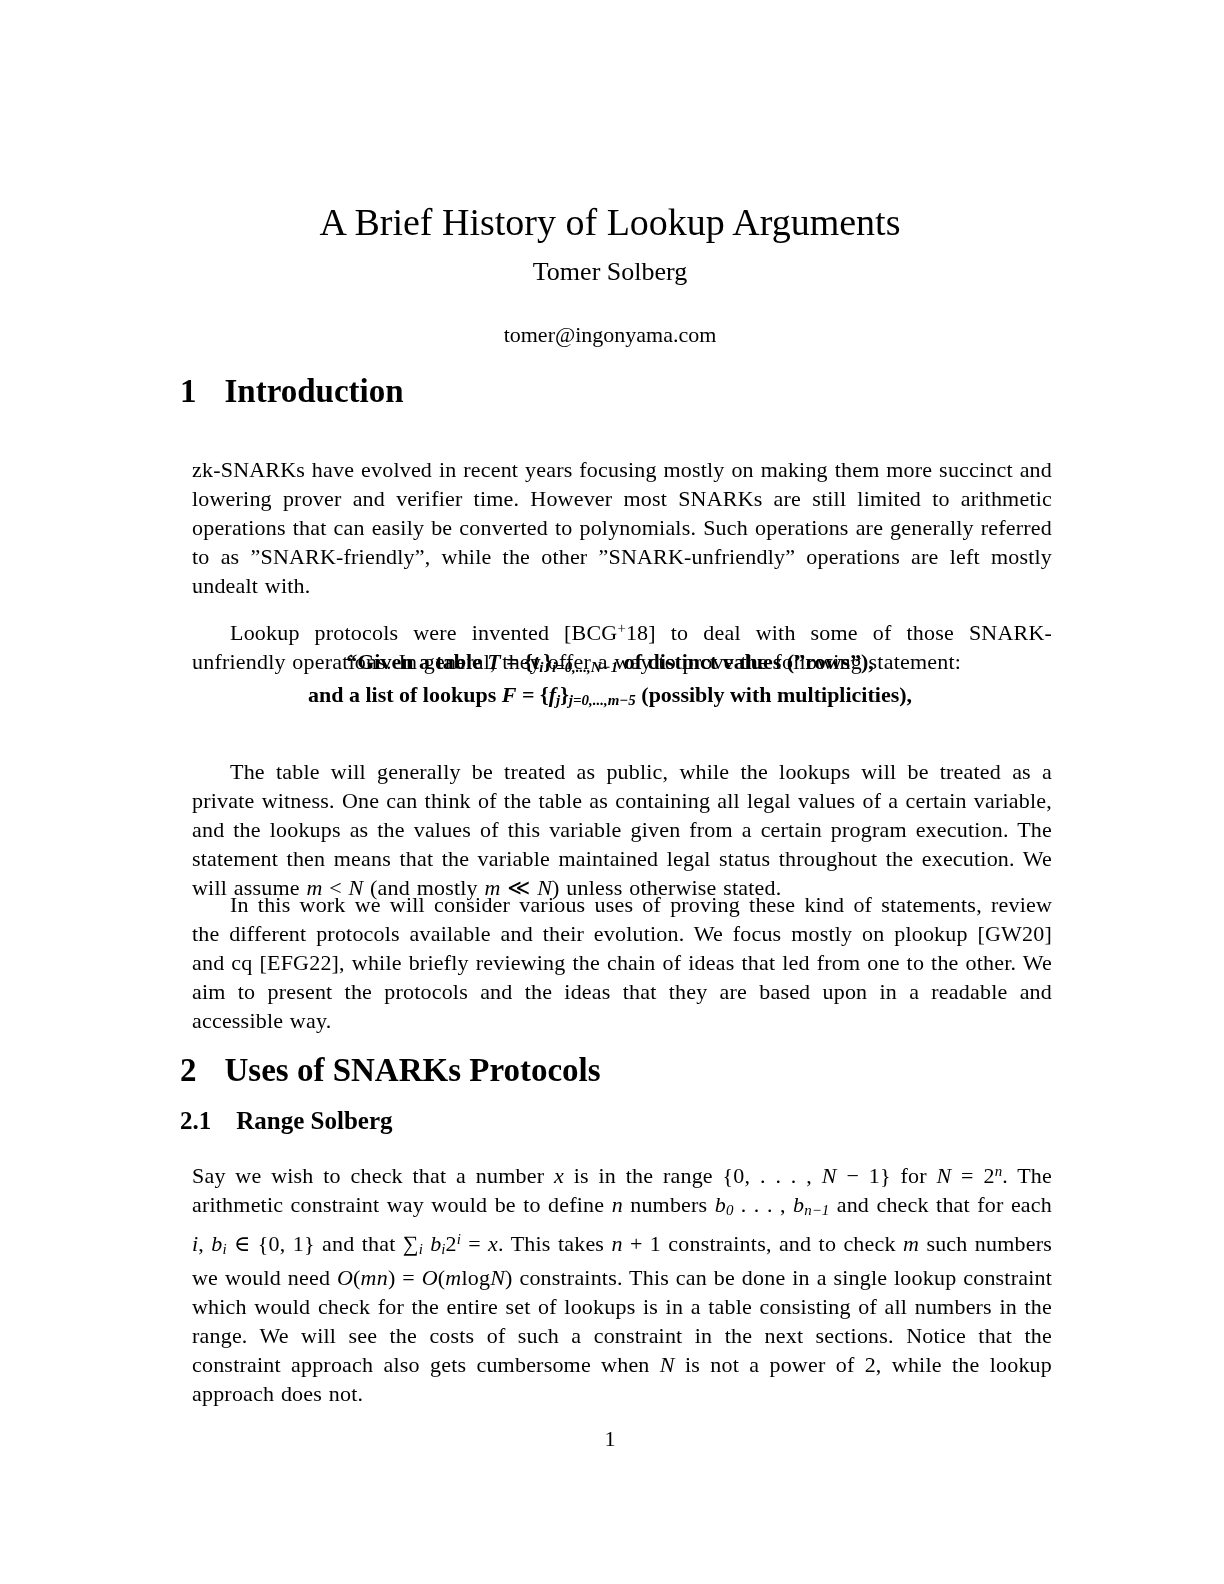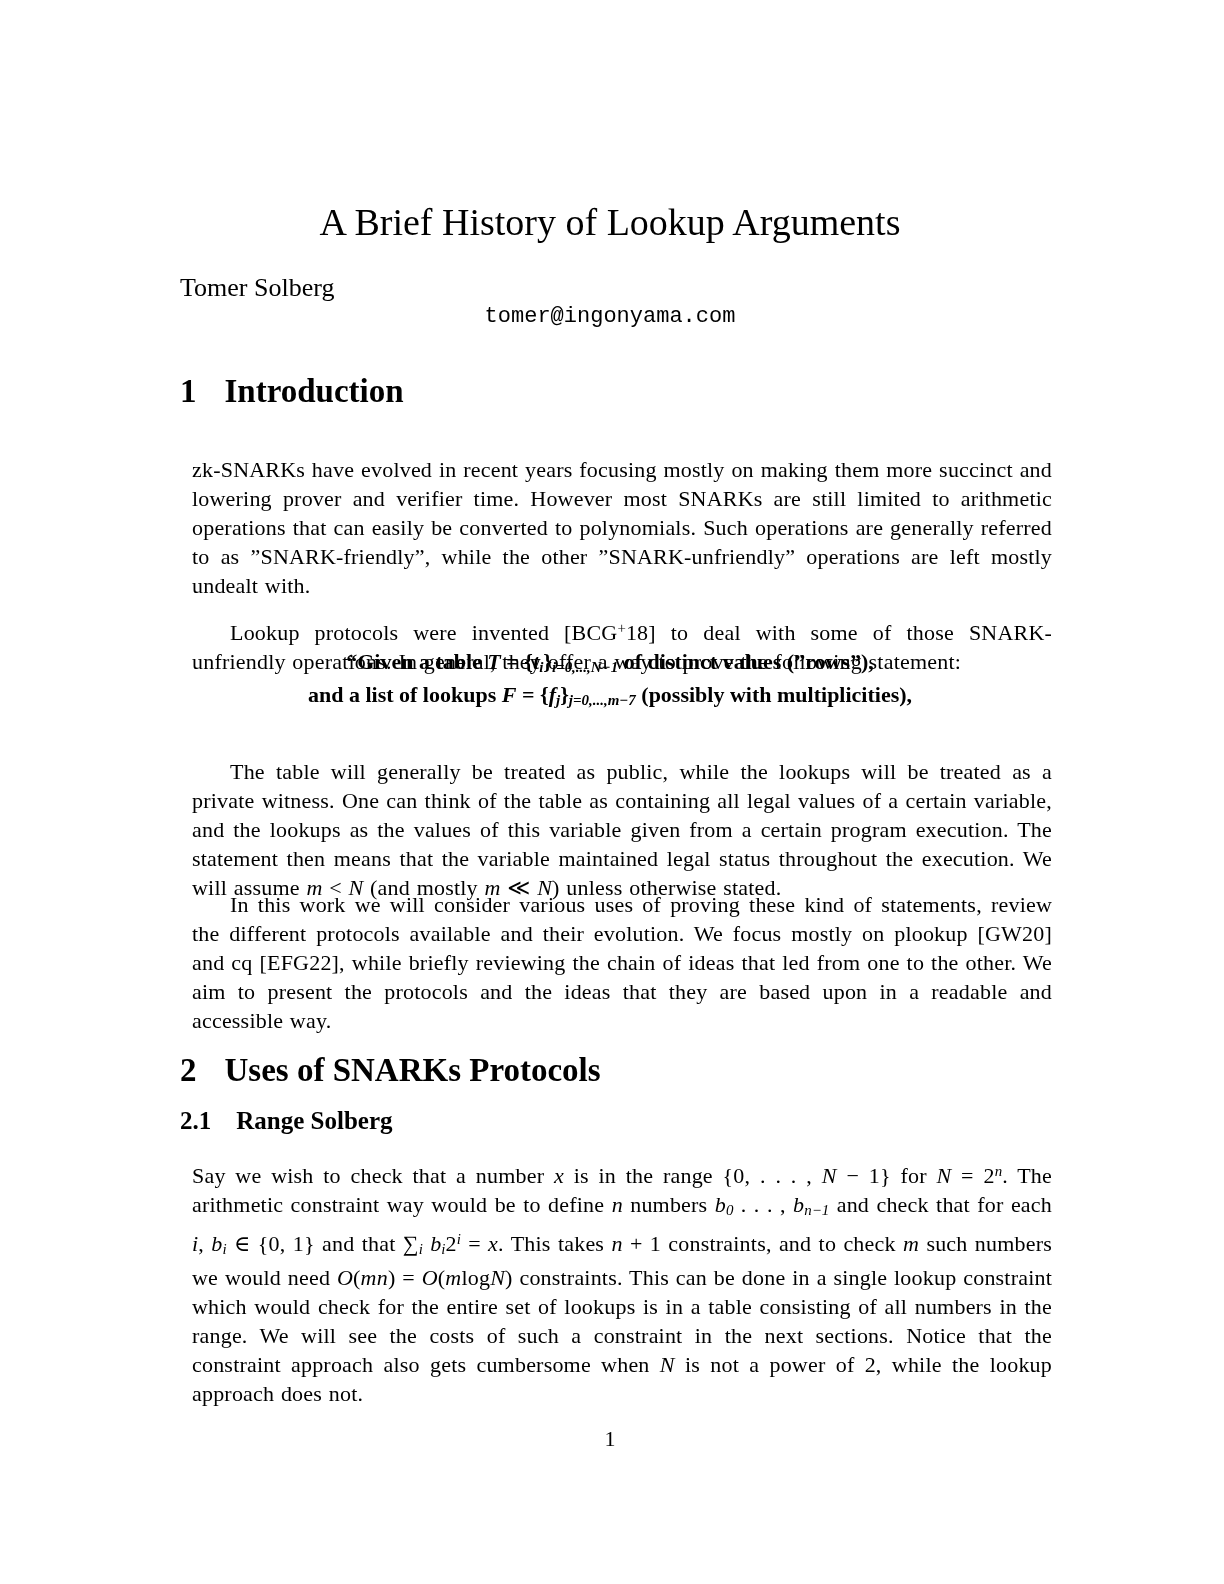--- a/index.html
+++ b/index.html
@@ -6,23 +6,23 @@
   .page{
     position:relative;
     width:1224px;height:1584px;
     background:#ffffff;
     color:#000000;
     font-family:"Liberation Serif","DejaVu Serif",serif;
     overflow:hidden;
   }
   .blk{position:absolute;left:180px;width:860px;}
   .title{top:199px;font-size:38px;line-height:46px;text-align:center;}
-  .author{top:272px;font-size:26px;line-height:32px;text-align:left;}
-  .email{top:303px;font-size:22px;line-height:28px;text-align:center;
-         font-family:Liberation Mono, monospace;}
+  .author{top:256px;font-size:26px;line-height:32px;text-align:center;}
+  .email{top:321px;font-size:22px;line-height:28px;text-align:center;
+         font-family:Liberation Serif, serif;}
   .h1{font-size:33px;line-height:40px;font-weight:700;}
   .h3{font-size:25px;line-height:32px;font-weight:700;}
   .h1 .sec-num{display:inline-block;margin-right:28px;}
   .h3 .sec-num{display:inline-block;margin-right:25px;}
   .body{margin:12px;font-size:22px;line-height:29px;text-align:justify;
         letter-spacing:0.2px;word-spacing:1px;}
   .indent{text-indent:38px;}
   .statement{font-size:22px;line-height:28.5px;text-align:center;font-weight:bold;}
   .pageno{top:1426px;font-size:22px;text-align:center;}
   .seg-i{font-style:italic;}
@@ -44,21 +44,21 @@
   <div class="blk h1" style="top:371px">
     <span class="sec-num">1</span><span>Introduction</span>
   </div>
 
   <p class="blk body" style="top:443px">zk-SNARKs have evolved in recent years focusing mostly on making them more succinct and lowering prover and verifier time. However most SNARKs are still limited to arithmetic operations that can easily be converted to polynomials. Such operations are generally referred to as ”SNARK-friendly”, while the other ”SNARK-unfriendly” operations are left mostly undealt with.</p>
 
   <p class="blk body indent" style="top:602px">Lookup protocols were invented [BCG<span class="seg-rsup">+</span>18] to deal with some of those SNARK-unfriendly operations. In general, they offer a way to prove the following statement:</p>
 
   <div class="blk statement" style="top:648px">
     <div>“Given a table <span class="seg-i">T</span> = {<span class="seg-i">t</span><span class="seg-sub">i</span>}<span class="seg-sub">i=0,...,N−1</span> of distinct values (”rows”),</div>
-    <div>and a list of lookups <span class="seg-i">F</span> = {<span class="seg-i">f</span><span class="seg-sub">j</span>}<span class="seg-sub">j=0,...,m−7</span> (possibly with multiplicities),</div>
+    <div>and a list of lookups <span class="seg-i">F</span> = {<span class="seg-i">f</span><span class="seg-sub">j</span>}<span class="seg-sub">j=0,...,m−5</span> (possibly with multiplicities),</div>
   </div>
 
   <p class="blk body indent" style="top:745px">The table will generally be treated as public, while the lookups will be treated as a private witness. One can think of the table as containing all legal values of a certain variable, and the lookups as the values of this variable given from a certain program execution. The statement then means that the variable maintained legal status throughout the execution. We will assume <span class="seg-i">m</span> &lt; <span class="seg-i">N</span> (and mostly <span class="seg-i">m</span> ≪ <span class="seg-i">N</span>) unless otherwise stated.</p>
 
   <p class="blk body indent" style="top:878px">In this work we will consider various uses of proving these kind of statements, review the different protocols available and their evolution. We focus mostly on plookup [GW20] and cq [EFG22], while briefly reviewing the chain of ideas that led from one to the other. We aim to present the protocols and the ideas that they are based upon in a readable and accessible way.</p>
 
   <div class="blk h1" style="top:1050px">
     <span class="sec-num">2</span><span>Uses of SNARKs Protocols</span>
   </div>
 

